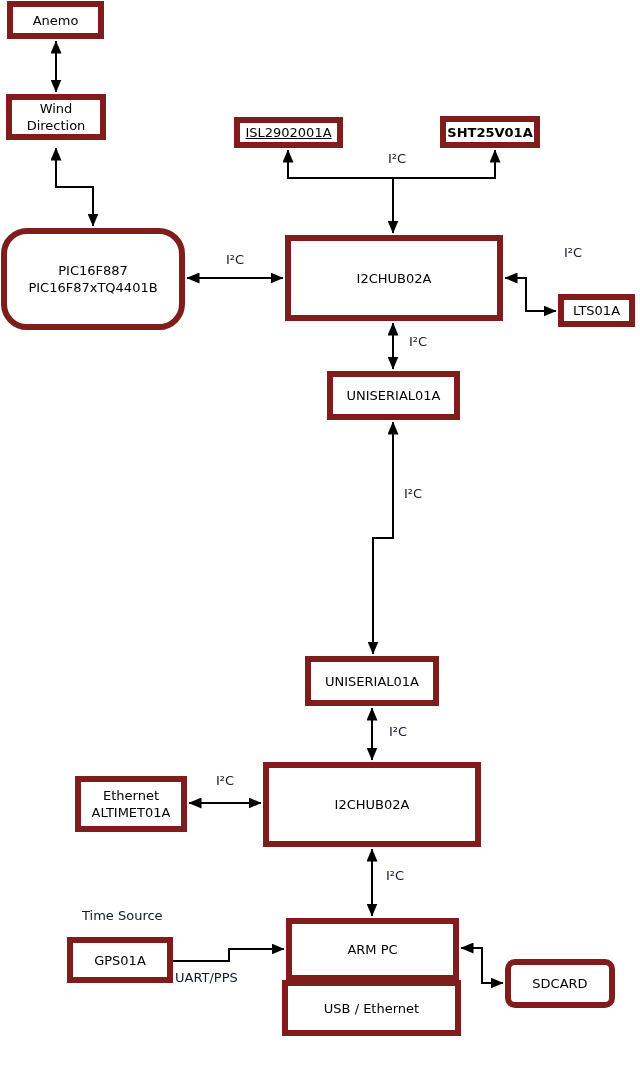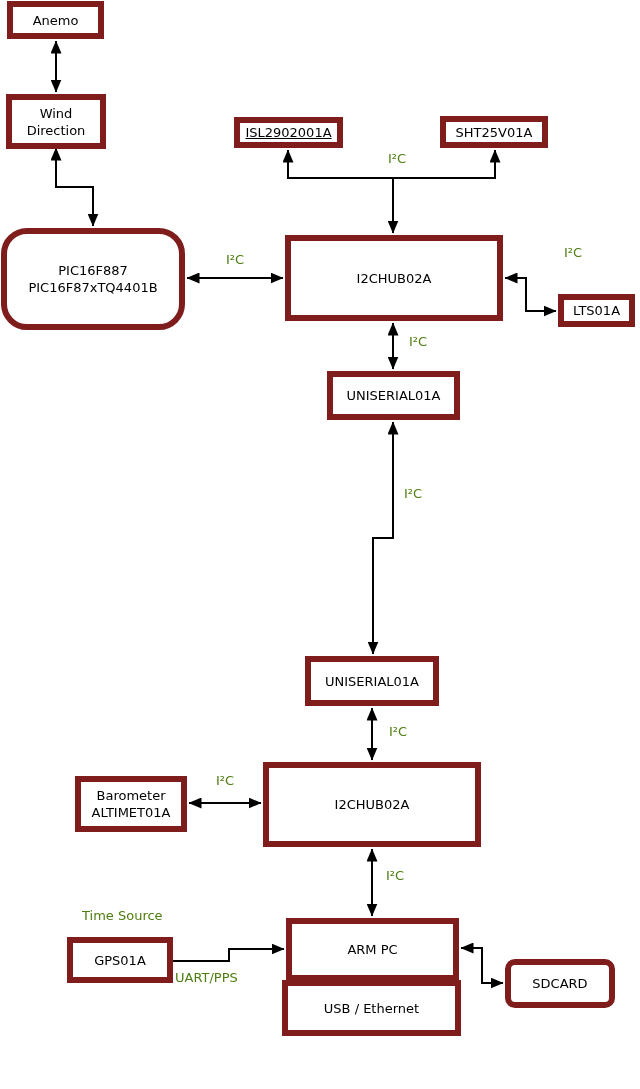--- a/index.html
+++ b/index.html
@@ -2,21 +2,21 @@
 <html><head>
 <meta charset="utf-8">
 <style>
   html,body{margin:0;padding:0;background:#ffffff;}
   #canvas{position:relative;width:640px;height:1089px;background:#ffffff;overflow:hidden;
           font-family:"DejaVu Sans","Liberation Sans",sans-serif;color:#000;}
   #wires{position:absolute;left:0;top:0;width:640px;height:1089px;}
   .box{position:absolute;box-sizing:border-box;border:6px solid #7f1d1d;background:#fff;
        display:flex;align-items:center;justify-content:center;text-align:center;}
   .box-label{display:block;white-space:pre-line;font-size:13px;line-height:17px;color:#000;}
-  .edge-label{position:absolute;font-size:13px;line-height:14px;color:#4d7c0f;white-space:nowrap;}
+  .edge-label{position:absolute;font-size:13px;line-height:14px;color:#0f172a;white-space:nowrap;}
 </style>
 </head>
 <body>
 
 <div id="canvas">
 
   <svg id="wires" viewBox="0 0 640 1089" xmlns="http://www.w3.org/2000/svg">
     <defs>
       <marker id="ah" viewBox="0 0 13 11" refX="12.5" refY="5.5" markerWidth="13" markerHeight="11" markerUnits="userSpaceOnUse" orient="auto-start-reverse">
         <path d="M0,0 L13,5.5 L0,11 Z" fill="#000"></path>
@@ -36,51 +36,51 @@
       <path d="M372,849 L372,916" marker-start="url(#ah)" marker-end="url(#ah)"></path>
       <path d="M173,961 L229,961 L229,949 L284,949" marker-end="url(#ah)"></path>
       <path d="M461,948 L482,948 L482,983 L503,983" marker-start="url(#ah)" marker-end="url(#ah)"></path>
       <path d="M372,983 L372,1029" marker-start="url(#ah)" marker-end="url(#ah)"></path>
     </g>
   </svg>
 
   <div class="box" style="left:7px;top:1px;width:97px;height:38px;">
     <span class="box-label">Anemo</span>
   </div>
-  <div class="box" style="left:6px;top:94px;width:100px;height:55px;">
+  <div class="box" style="left:6px;top:94px;width:100px;height:46px;">
     <span class="box-label">Wind
 Direction</span>
   </div>
   <div class="box" style="left:1px;top:228px;width:184px;height:102px;border-radius:26px;">
     <span class="box-label">PIC16F887
 PIC16F87xTQ4401B</span>
   </div>
   <div class="box" style="left:234px;top:117px;width:109px;height:31px;text-decoration:underline;">
     <span class="box-label">ISL2902001A</span>
   </div>
-  <div class="box" style="left:440px;top:116px;width:108px;height:32px;">
+  <div class="box" style="left:440px;top:116px;width:100px;height:32px;font-weight:bold;">
     <span class="box-label">SHT25V01A</span>
   </div>
   <div class="box" style="left:285px;top:235px;width:218px;height:86px;">
     <span class="box-label">I2CHUB02A</span>
   </div>
   <div class="box" style="left:558px;top:294px;width:77px;height:33px;">
     <span class="box-label">LTS01A</span>
   </div>
   <div class="box" style="left:327px;top:371px;width:133px;height:49px;">
     <span class="box-label">UNISERIAL01A</span>
   </div>
   <div class="box" style="left:305px;top:656px;width:134px;height:50px;">
     <span class="box-label">UNISERIAL01A</span>
   </div>
   <div class="box" style="left:263px;top:762px;width:218px;height:85px;">
     <span class="box-label">I2CHUB02A</span>
   </div>
   <div class="box" style="left:75px;top:776px;width:112px;height:56px;">
-    <span class="box-label">Barometer
+    <span class="box-label">Ethernet
 ALTIMET01A</span>
   </div>
   <div class="box" style="left:67px;top:937px;width:106px;height:46px;">
     <span class="box-label">GPS01A</span>
   </div>
   <div class="box" style="left:286px;top:918px;width:173px;height:63px;">
     <span class="box-label">ARM PC</span>
   </div>
   <div class="box" style="left:505px;top:959px;width:110px;height:49px;border-radius:10px;">
     <span class="box-label">SDCARD</span>

